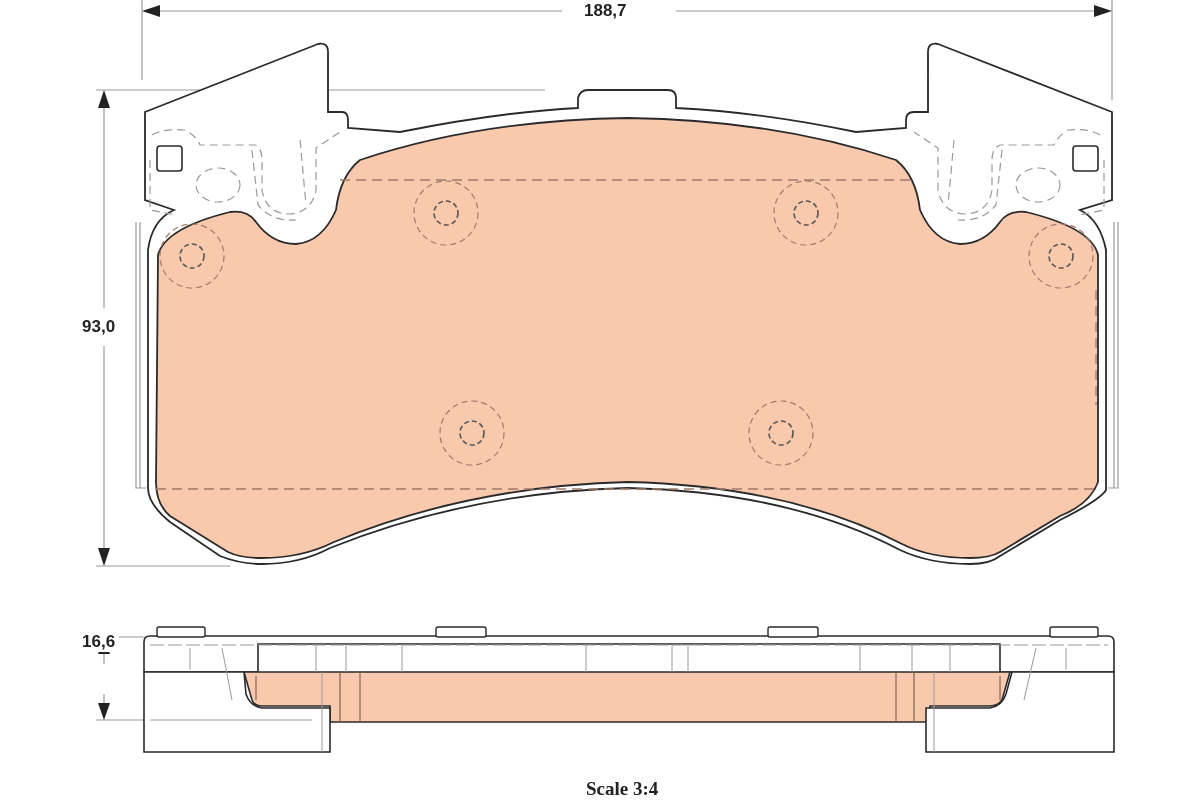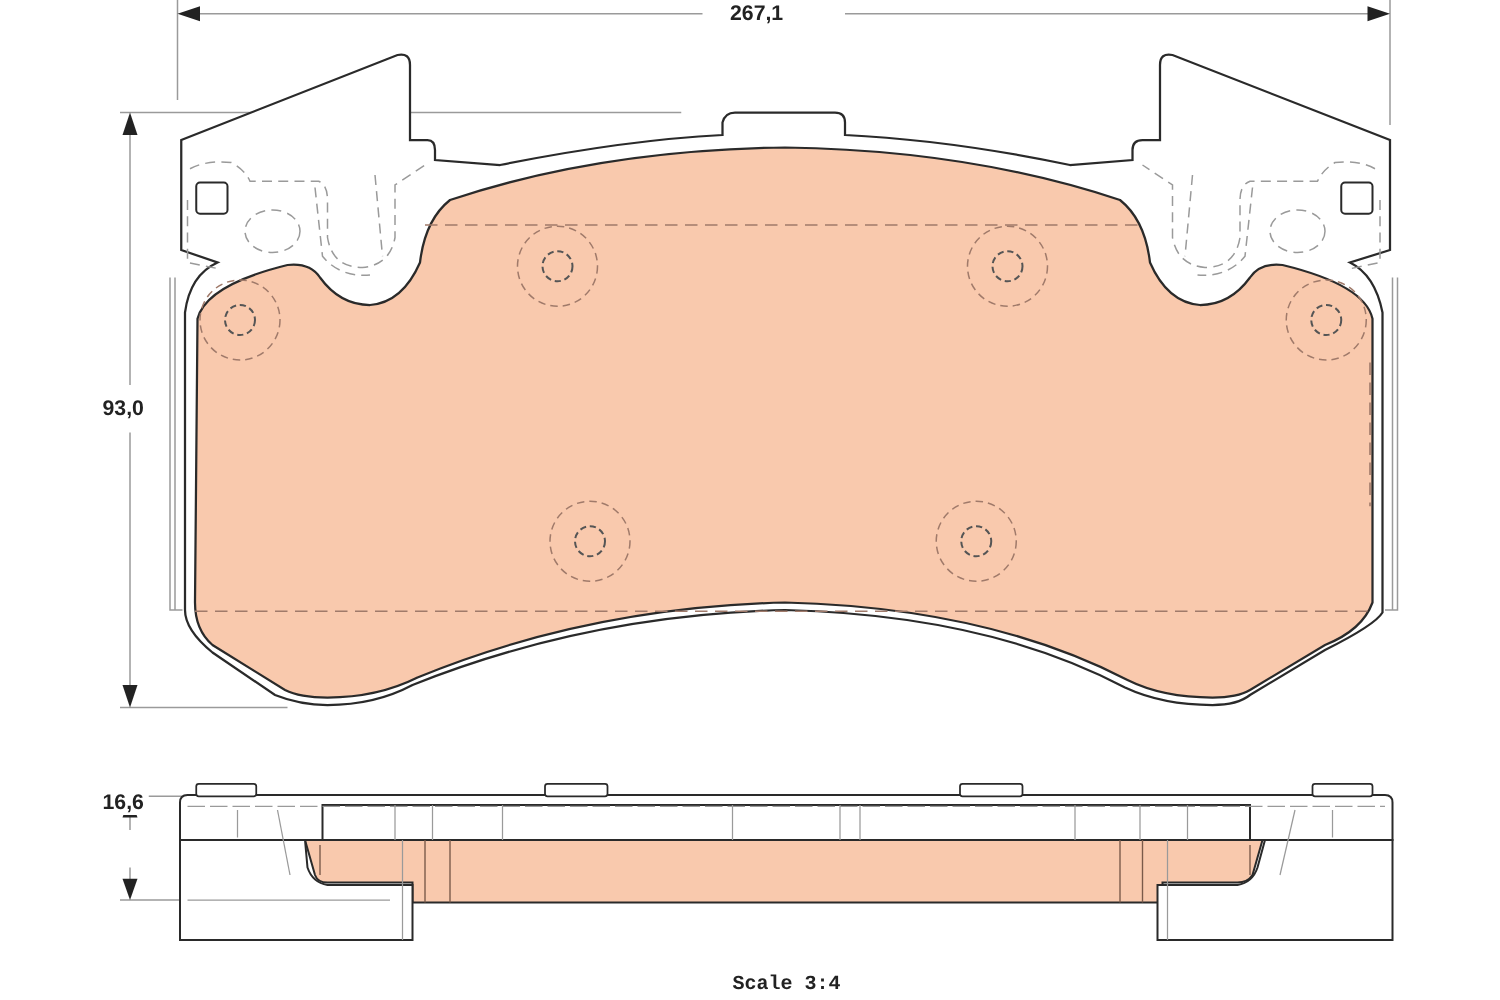--- a/index.html
+++ b/index.html
@@ -1,19 +1,19 @@
 <!DOCTYPE html>
 <html><head>
   <meta charset="utf-8">
   <style>
     html, body { margin: 0; padding: 0; background: #ffffff; }
     body { width: 1200px; height: 800px; position: relative; overflow: hidden; font-family: "Liberation Sans", sans-serif; }
     svg { position: absolute; left: 0; top: 0; }
     .dim-label { position: absolute; font-family: "Liberation Sans", sans-serif; font-weight: bold; color: #222; font-size: 17px; background: #fff; padding: 0 4px; }
-    .scale-label { position: absolute; font-family: Liberation Mono, monospace; font-weight: bold; color: #222; font-size: 16px; }
+    .scale-label { position: absolute; font-family: Liberation Serif, serif; font-weight: bold; color: #222; font-size: 19px; }
   </style>
 </head>
 <body>
 
 <svg width="1200" height="800" viewBox="0 0 1200 800">
 
   <g stroke="#9a9a9a" stroke-width="1.2" fill="#222">
     <line x1="142" y1="0" x2="142" y2="80"></line>
     <line x1="1112" y1="0" x2="1112" y2="100"></line>
     <line x1="150" y1="11" x2="562" y2="11"></line>
@@ -156,16 +156,16 @@
       <line x1="256" y1="676" x2="256" y2="700"></line>
       <line x1="340" y1="672" x2="340" y2="722"></line>
       <line x1="360" y1="672" x2="360" y2="722"></line>
       <line x1="896" y1="672" x2="896" y2="722"></line>
       <line x1="914" y1="672" x2="914" y2="722"></line>
       <line x1="1000" y1="676" x2="1000" y2="700"></line>
     </g>
   </g>
 </svg>
 
-<div class="dim-label" style="left:580px; top:1px;">267,1</div>
+<div class="dim-label" style="left:580px; top:1px;">188,7</div>
 <div class="dim-label" style="left:78px; top:317px;">93,0</div>
 <div class="dim-label" style="left:78px; top:632px;">16,6</div>
 <div class="scale-label" style="left:586px; top:778px;">Scale 3:4</div>
 
 </body></html>

